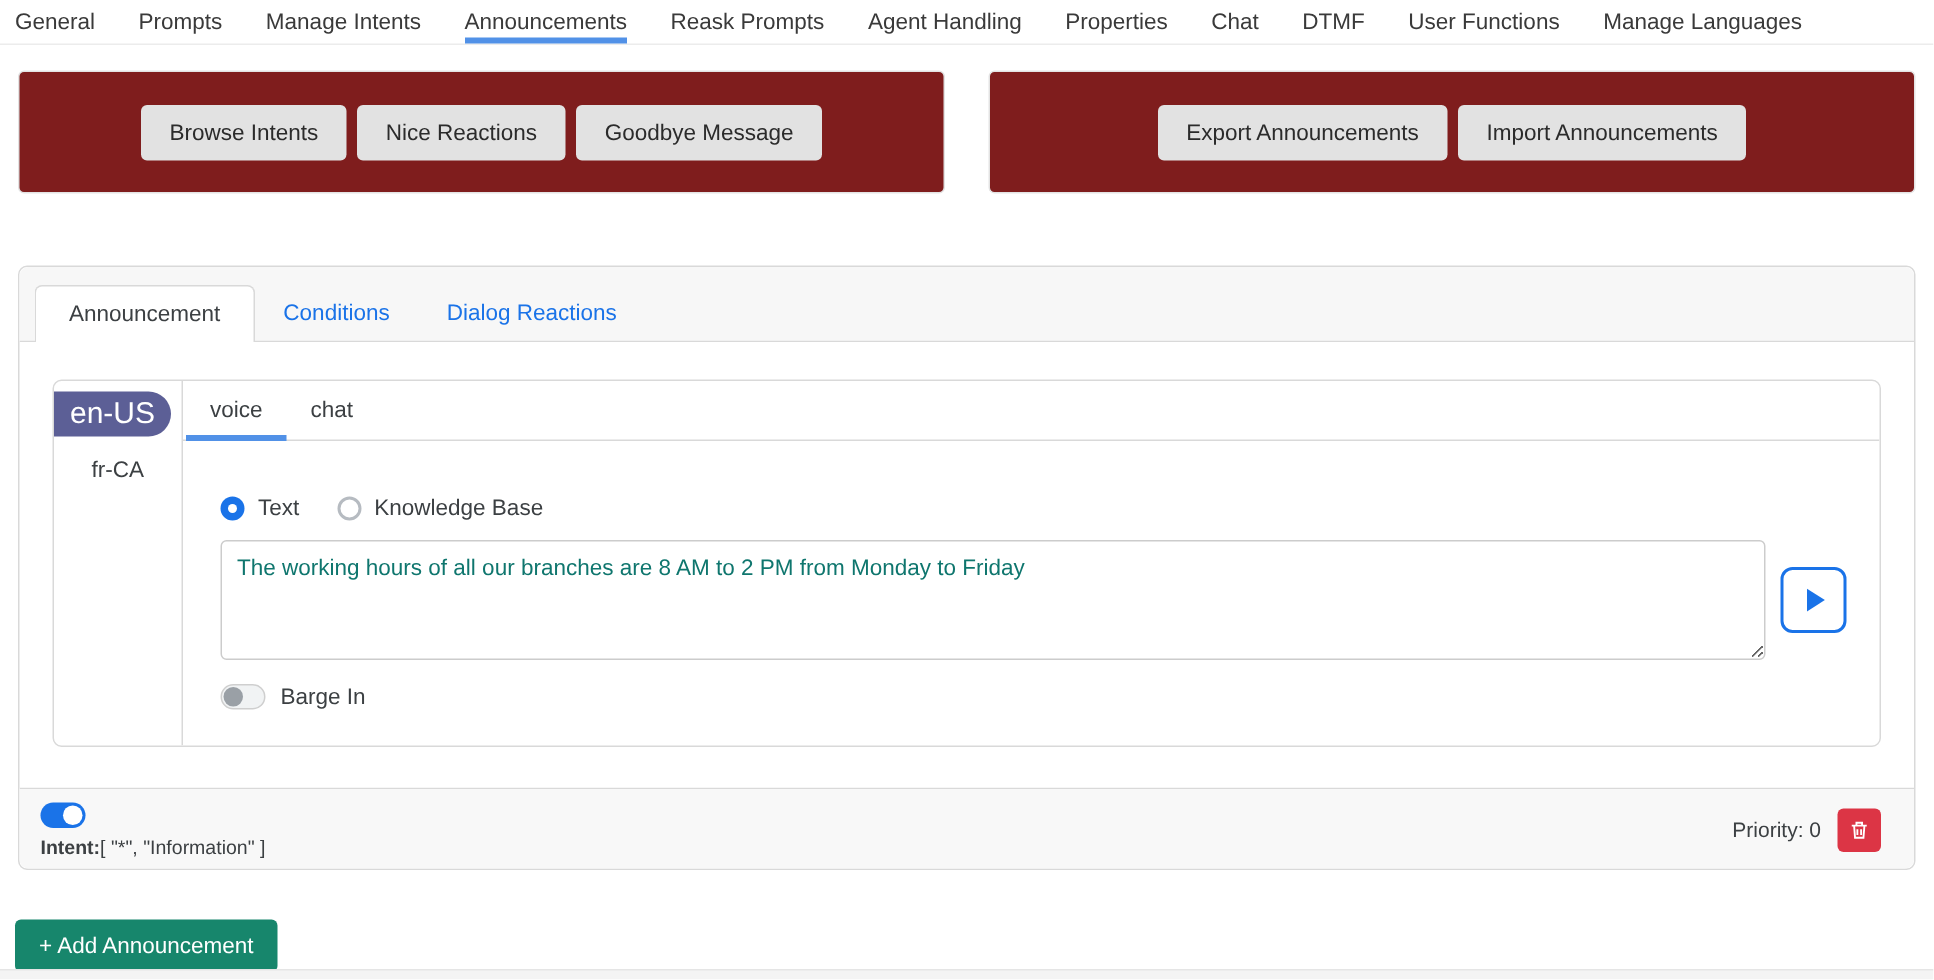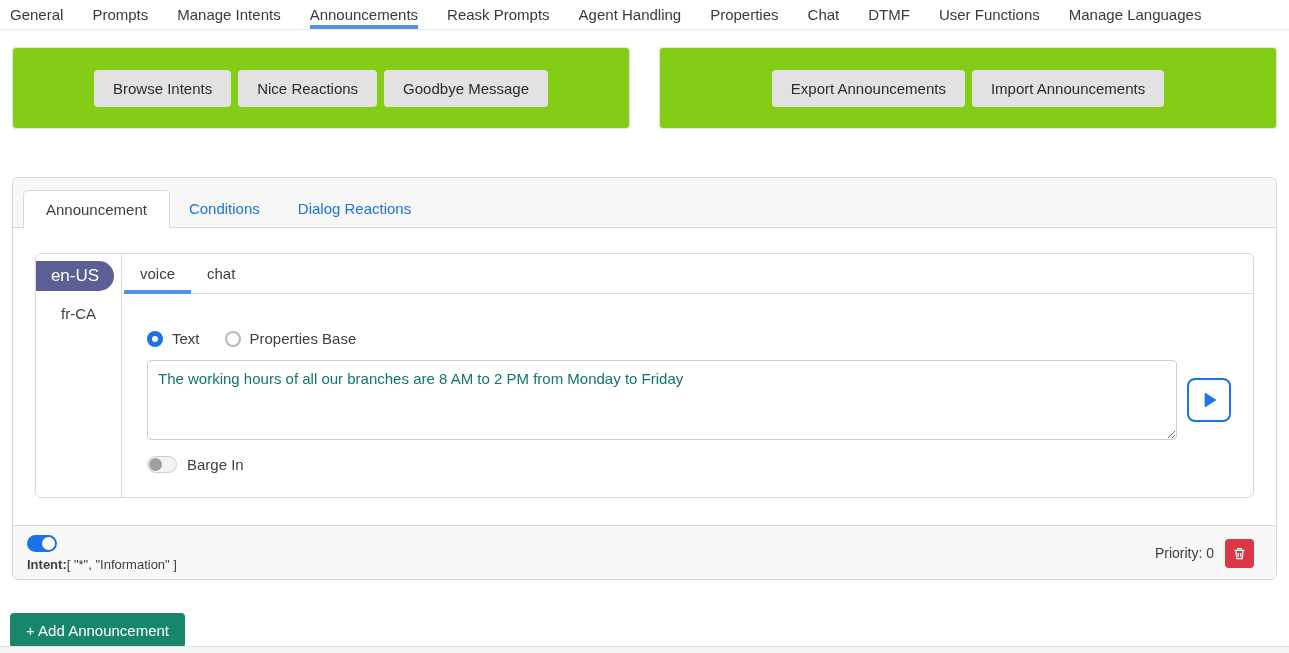--- a/index.html
+++ b/index.html
@@ -29,21 +29,21 @@
     display:flex;align-items:center;font-size:15px;color:#3a3a3a;
     cursor:pointer;border-bottom:4px solid transparent;padding-top:4px;
     white-space:nowrap;
   }
   .nav-item.active{border-bottom-color:var(--tab_underline);}
   
   .panels{display:flex;gap:29px;padding:0 12px;margin-top:17px;}
   .panel{
     flex:1;height:82px;border:1px solid #e3e3e3;border-radius:4px;
     display:flex;align-items:center;justify-content:center;gap:7px;
-    background:#84cc16;
+    background:#7f1d1d;
   }
   .gray-btn{
     background:var(--button_gray);border:none;border-radius:4px;
     padding:10px 19px;font-size:15px;color:#2b2b2b;
     font-family:inherit;cursor:pointer;white-space:nowrap;
   }
   
   .card{
     margin:48px 12px 0;border:1px solid var(--border_gray);
     border-radius:6px;background:#fff;
@@ -64,21 +64,21 @@
   .card-body{padding:25px 22px 27px;}
   
   .inner-box{
     border:1px solid var(--border_gray);border-radius:6px;display:flex;
     min-height:232px;overflow:hidden;
   }
   .lang-col{width:86px;border-right:1px solid var(--border_gray);flex-shrink:0;}
   .lang-pill{
     margin-top:7px;width:78px;height:30px;border-radius:0 16px 16px 0;
     background:var(--lang_pill);color:#fff;display:flex;align-items:center;
-    justify-content:center;font-size:17px;cursor:pointer;
+    justify-content:center;font-size:20px;cursor:pointer;
   }
   .lang-item{
     margin-top:14px;text-align:center;font-size:15px;color:#3c4043;
     cursor:pointer;
   }
   .content-col{flex:1;display:flex;flex-direction:column;min-width:0;}
   .channel-tabs{
     display:flex;height:40px;border-bottom:1px solid var(--border_gray);
     padding-left:2px;
   }
@@ -212,21 +212,21 @@
         <div class="channel-tabs">
           <div class="channel-tab active">voice</div>
           <div class="channel-tab">chat</div>
         </div>
 
         <div class="content-body">
           <div class="radio-row">
             <span class="radio selected"></span>
             <span class="radio-label">Text</span>
             <span class="radio unselected"></span>
-            <span class="radio-label">Properties Base</span>
+            <span class="radio-label">Knowledge Base</span>
           </div>
 
           <div class="text-row">
             <textarea class="msg" style="">The working hours of all our branches are 8 AM to 2 PM from Monday to Friday</textarea>
             <button class="play-btn">
               <svg viewBox="0 0 24 24">
                   <path d="M8 5v14l11-7z"></path>
                 </svg>
             </button>
           </div>

